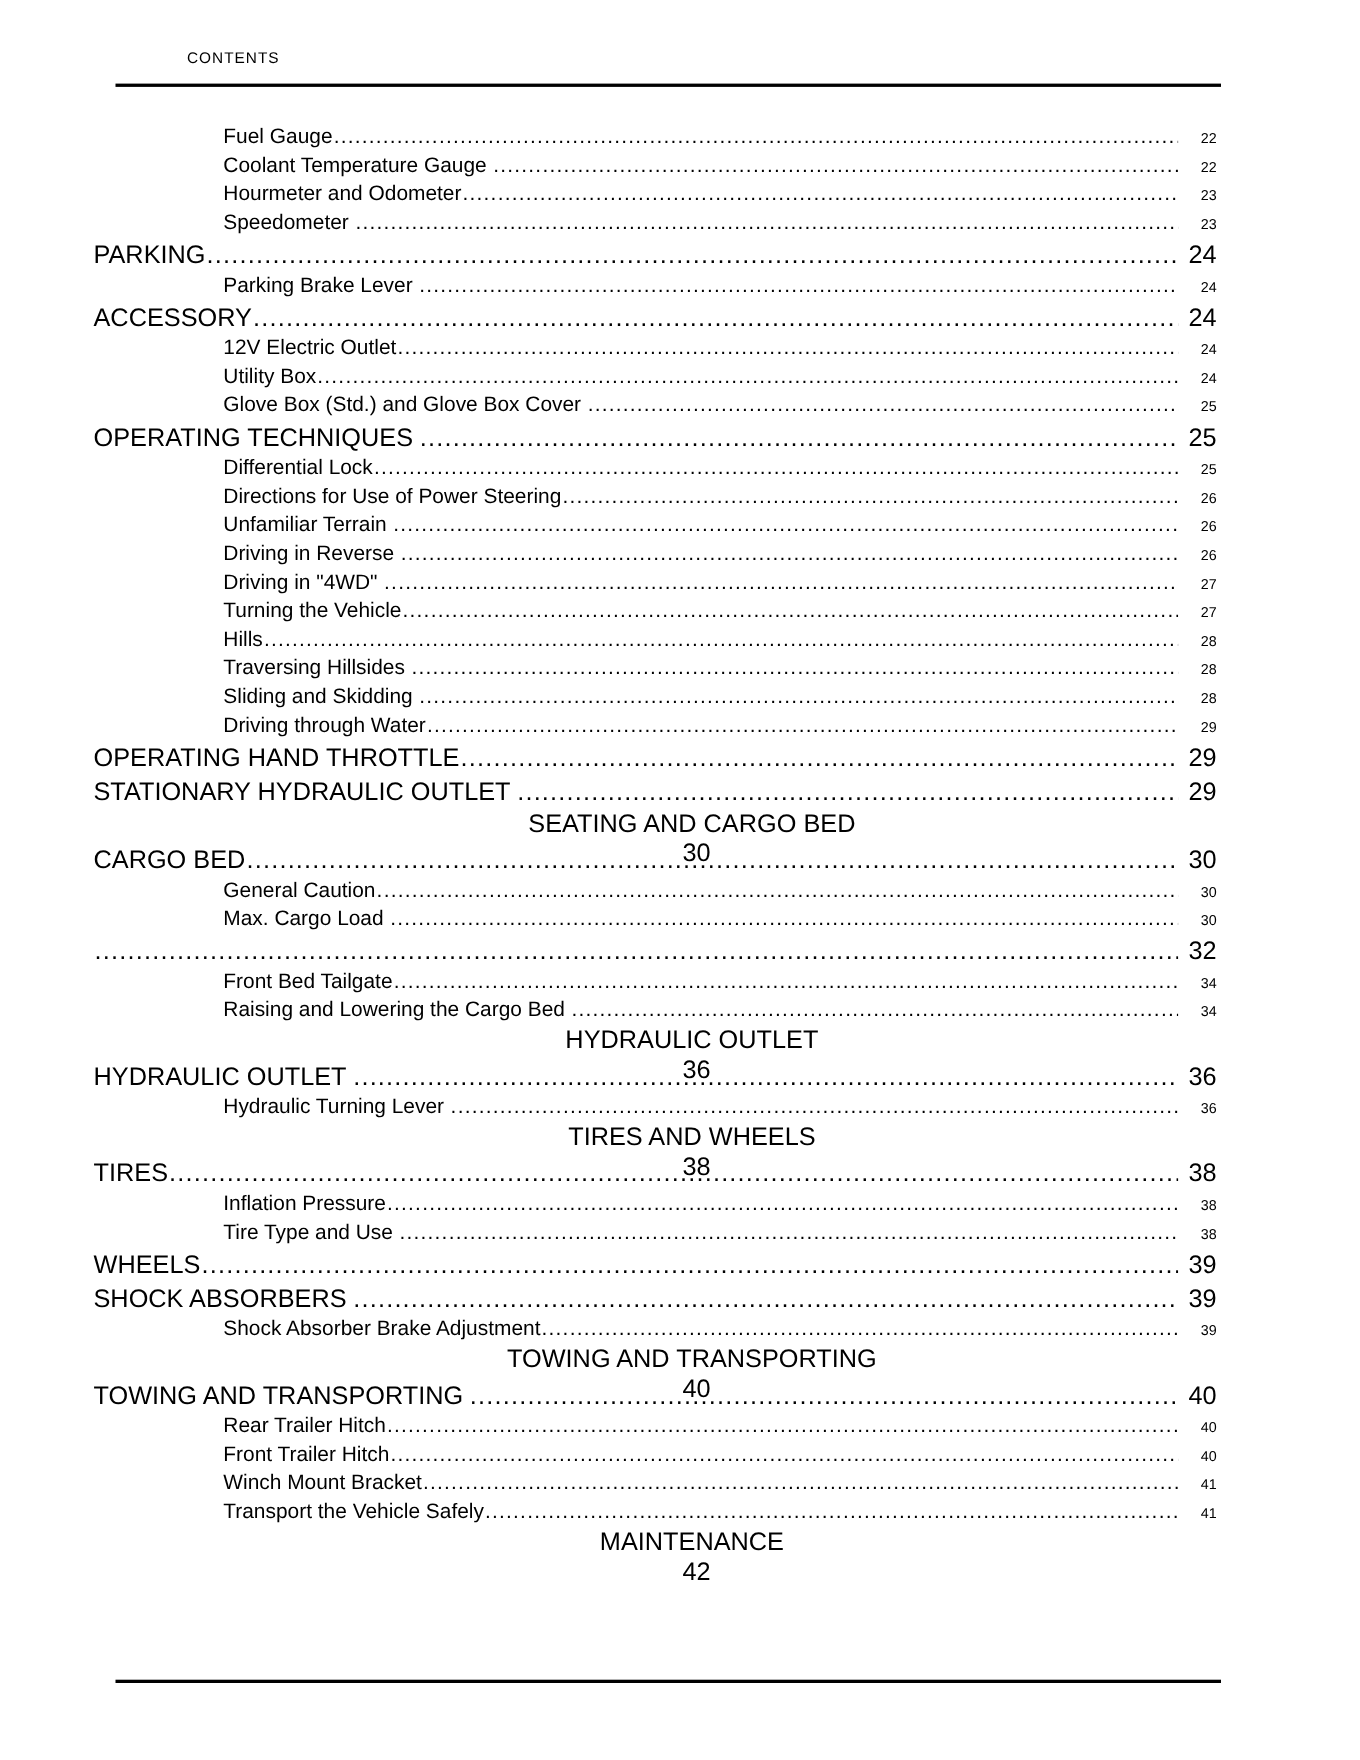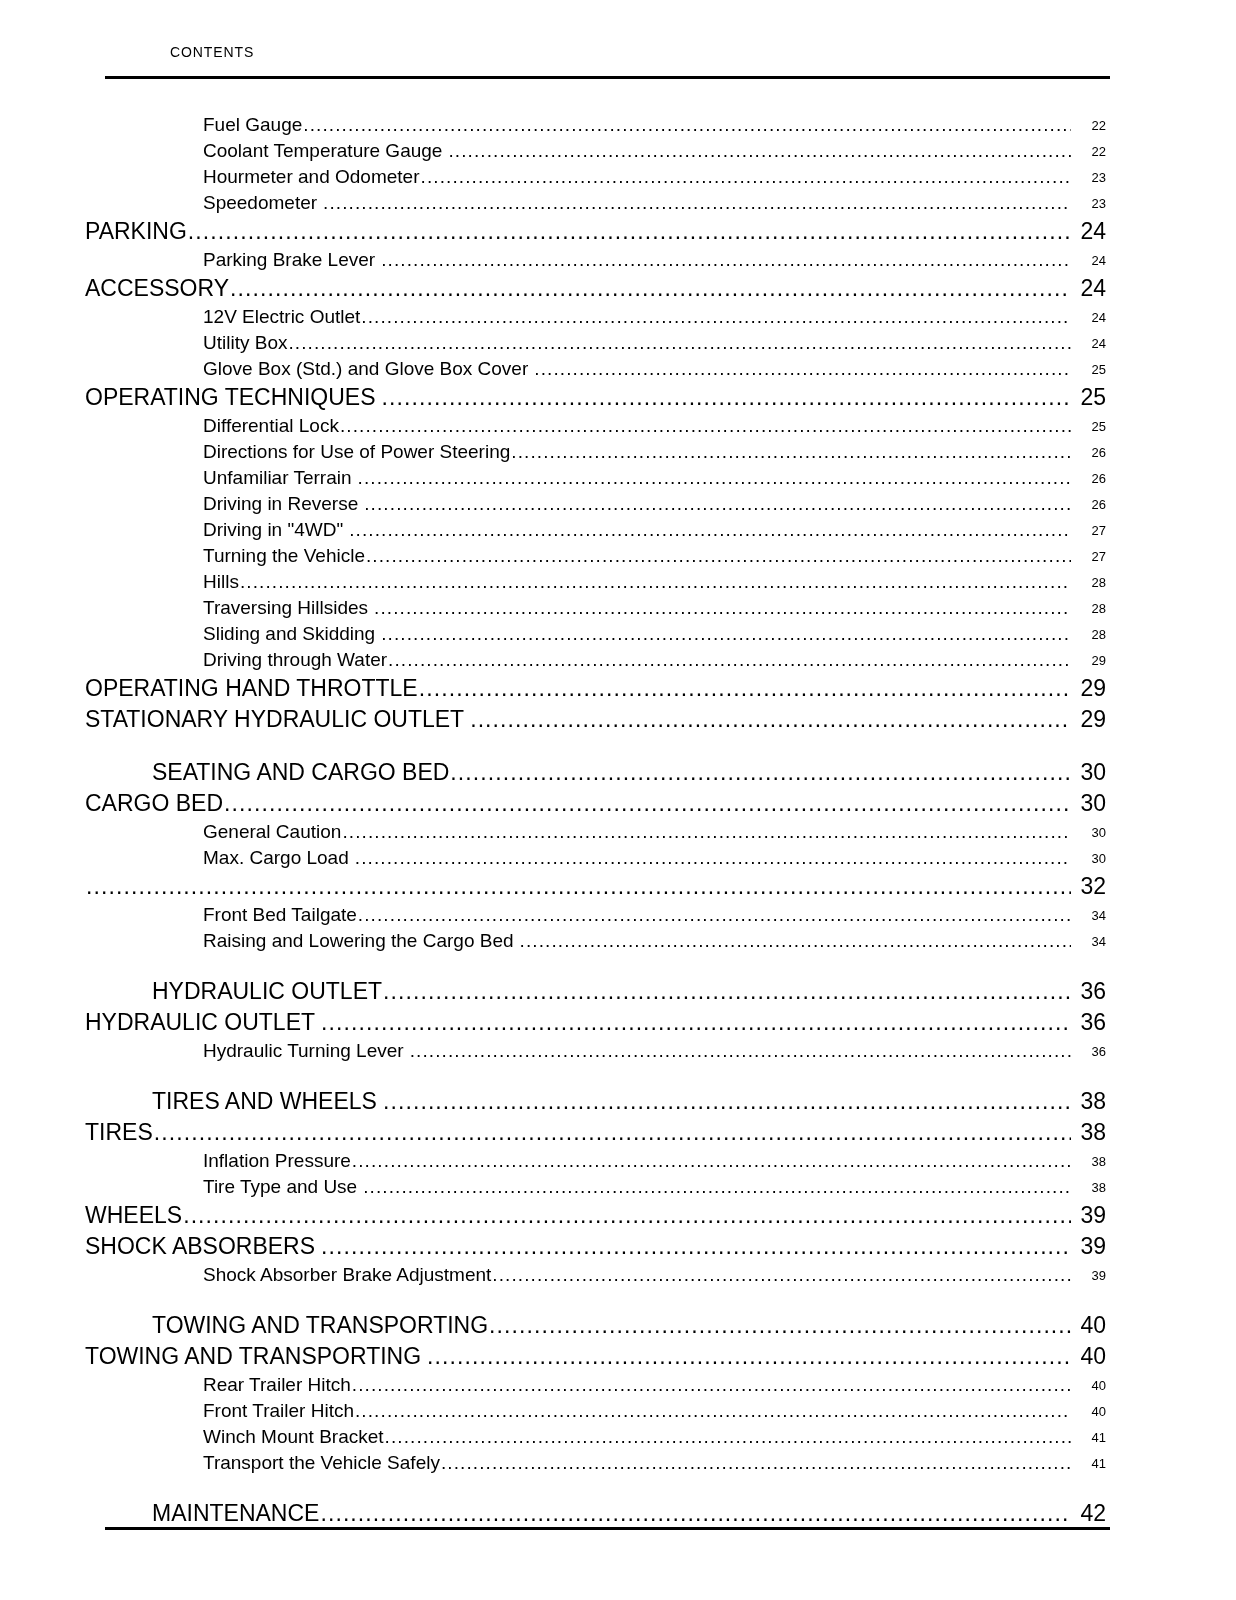--- a/index.html
+++ b/index.html
@@ -54,21 +54,21 @@
   }
   .toc-row {
     display: flex;
     align-items: center;
     width: 1236px;
     box-sizing: border-box;
     padding-right: 130px;
     height: 26px;
   }
   .toc-row.gap-before {
-    margin-top: 22px;
+    flex-direction: column;
   }
   .toc-title {
     white-space: nowrap;
     flex: 0 0 auto;
   }
   .toc-leader {
     flex: 1 1 auto;
     overflow: hidden;
     white-space: nowrap;
     margin: 0 1px;

